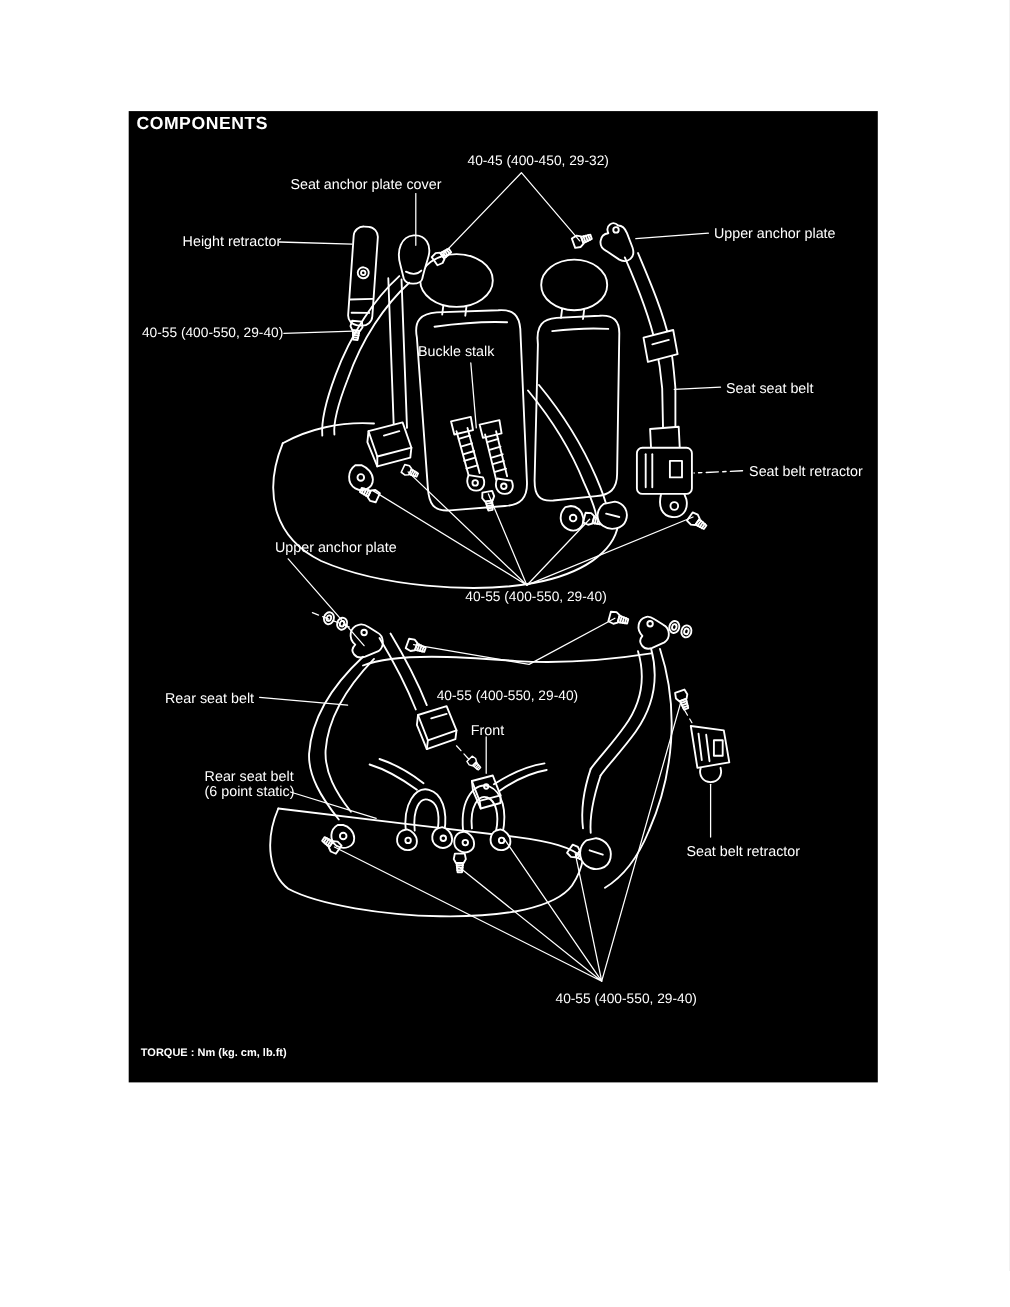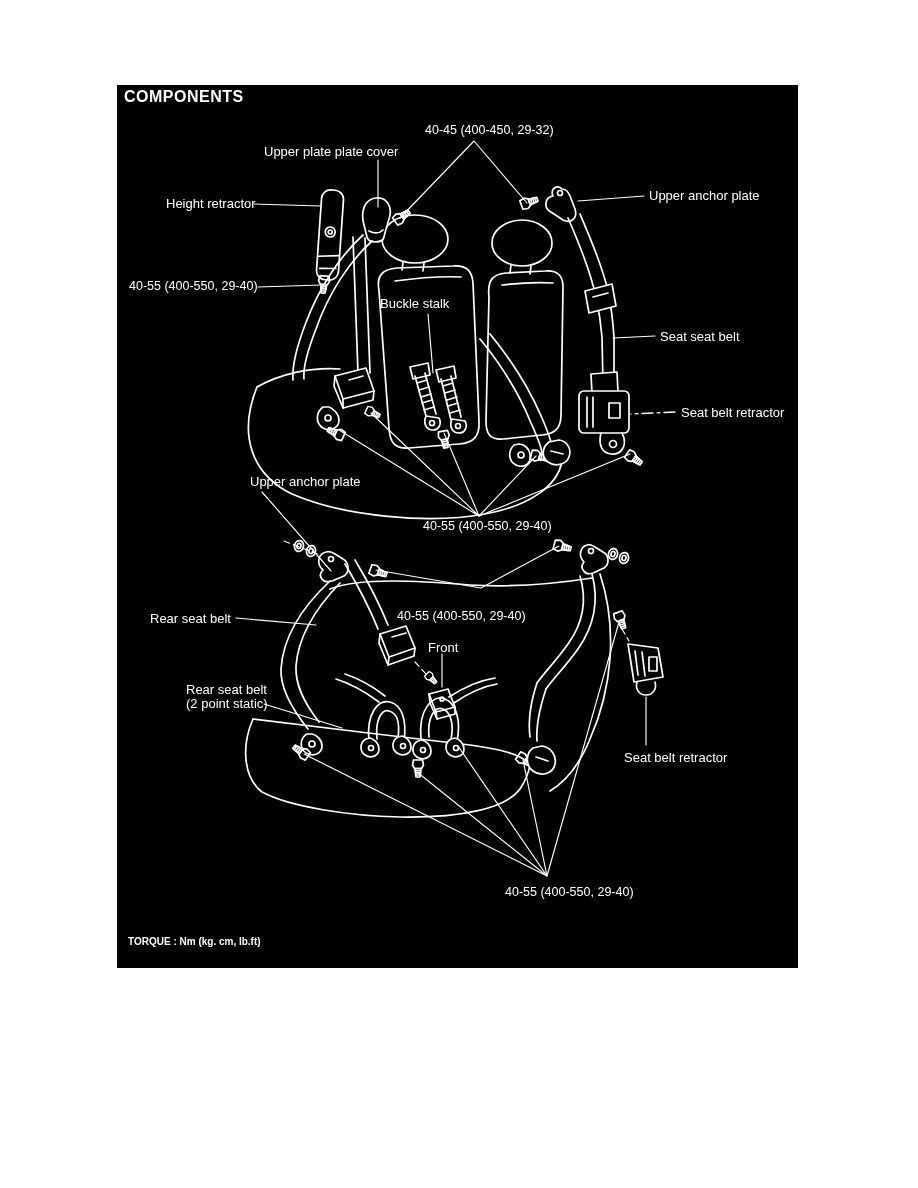--- a/index.html
+++ b/index.html
@@ -7,21 +7,21 @@
     --panel-bg:#000000;
     --line:#ffffff;
   }
   html,body{margin:0;padding:0;}
   body{background:#e8e8e8;font-family:"Liberation Sans",sans-serif;}
   .page{
     position:relative;width:918px;height:1188px;background:var(--page-bg);
     margin:0 auto;overflow:hidden;
   }
   .panel{
-    position:absolute;left:117px;top:85px;width:681px;height:883px;
+    position:absolute;left:117px;top:101px;width:681px;height:883px;
     background:var(--panel-bg);overflow:hidden;
   }
   .panel svg{position:absolute;left:0;top:0;}
   .art{stroke:var(--line);fill:none;stroke-width:1.7;stroke-linecap:round;stroke-linejoin:round;}
   .art .solid{fill:var(--panel-bg);}
   .art .thin{stroke-width:1.15;}
   .art .dash{stroke-width:1.15;stroke-dasharray:6 4;}
   .art .dashdot{stroke-width:1.3;stroke-dasharray:11 4 3 4;}
   .lbl{
     position:absolute;color:var(--line);font-size:13px;line-height:13px;
@@ -289,35 +289,35 @@
           <polyline class="thin" points="187,669 430,791 300,687"></polyline>
           <polyline class="thin" points="341,661 430,791 406,675"></polyline>
           <line class="thin" x1="430" y1="791" x2="502" y2="537"></line>
         </g>
       </g>
     </svg>
 
     <div class="lbl title" style="left:7px;top:5px">COMPONENTS</div>
 
     <div class="lbl torque" style="left:308px;top:39px">40-45 (400-450, 29-32)</div>
-    <div class="lbl" style="left:147px;top:60px">Upper plate plate cover</div>
+    <div class="lbl" style="left:147px;top:60px">Seat anchor plate cover</div>
     <div class="lbl" style="left:49px;top:112px">Height retractor</div>
     <div class="lbl" style="left:532px;top:104px">Upper anchor plate</div>
     <div class="lbl torque" style="left:12px;top:195px">40-55 (400-550, 29-40)</div>
     <div class="lbl" style="left:263px;top:212px">Buckle stalk</div>
     <div class="lbl" style="left:543px;top:245px">Seat seat belt</div>
     <div class="lbl" style="left:564px;top:321px">Seat belt retractor</div>
 
     <div class="lbl" style="left:133px;top:390px">Upper anchor plate</div>
     <div class="lbl torque" style="left:306px;top:435px">40-55 (400-550, 29-40)</div>
     <div class="lbl" style="left:33px;top:527px">Rear seat belt</div>
     <div class="lbl torque" style="left:280px;top:525px">40-55 (400-550, 29-40)</div>
     <div class="lbl" style="left:311px;top:556px">Front</div>
     <div class="lbl twoline" style="left:69px;top:598px">
       <div>Rear seat belt</div>
-      <div>(2 point static)</div>
+      <div>(6 point static)</div>
     </div>
     <div class="lbl" style="left:507px;top:666px">Seat belt retractor</div>
     <div class="lbl torque" style="left:388px;top:801px">40-55 (400-550, 29-40)</div>
 
     <div class="lbl footer" style="left:11px;top:850px">TORQUE : Nm (kg. cm, lb.ft)</div>
   </div>
 </div>
 
 </body></html>

